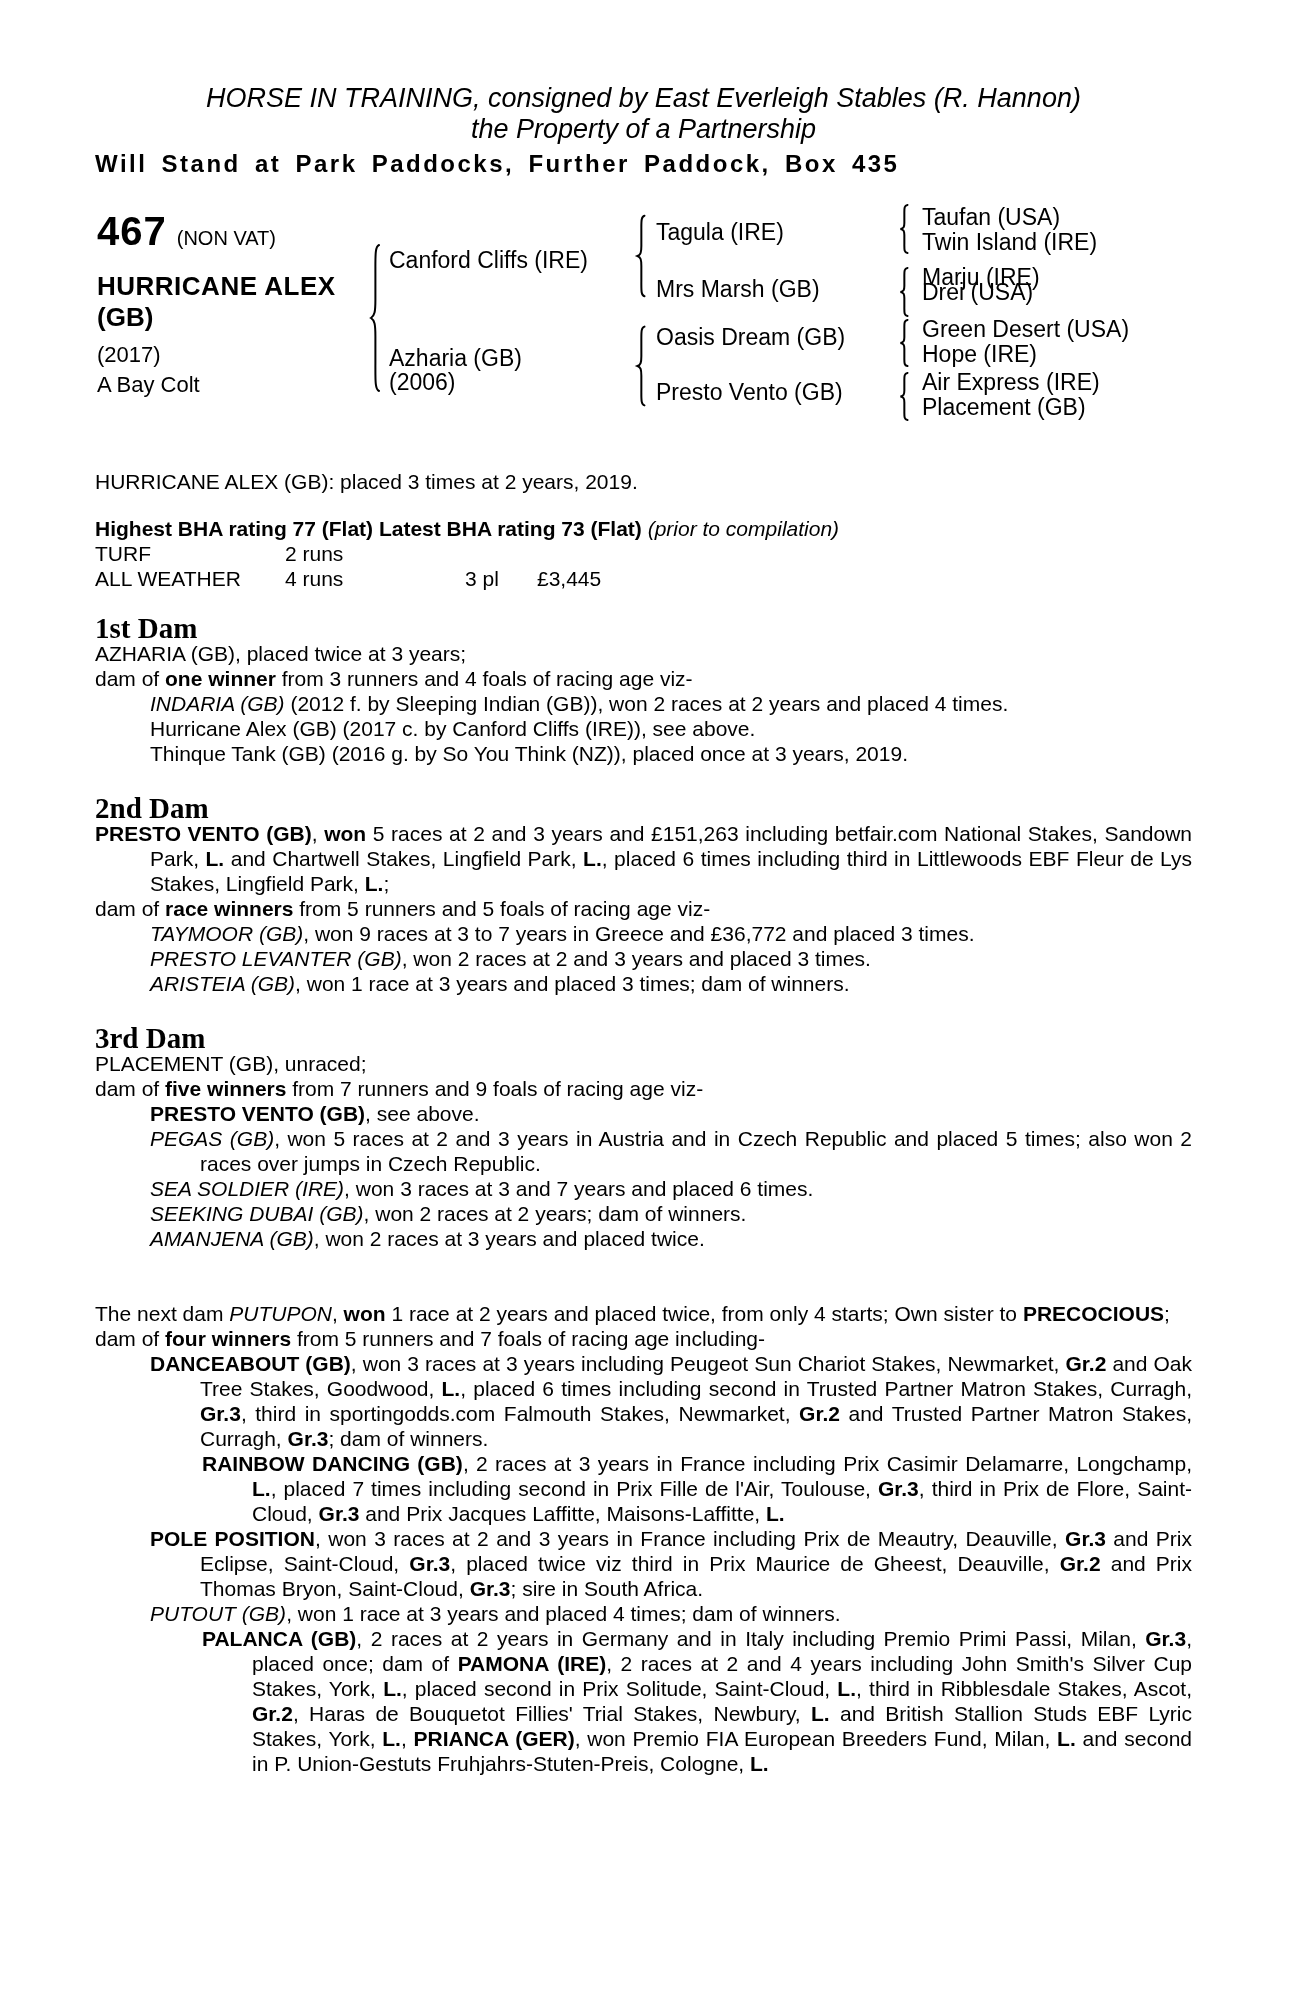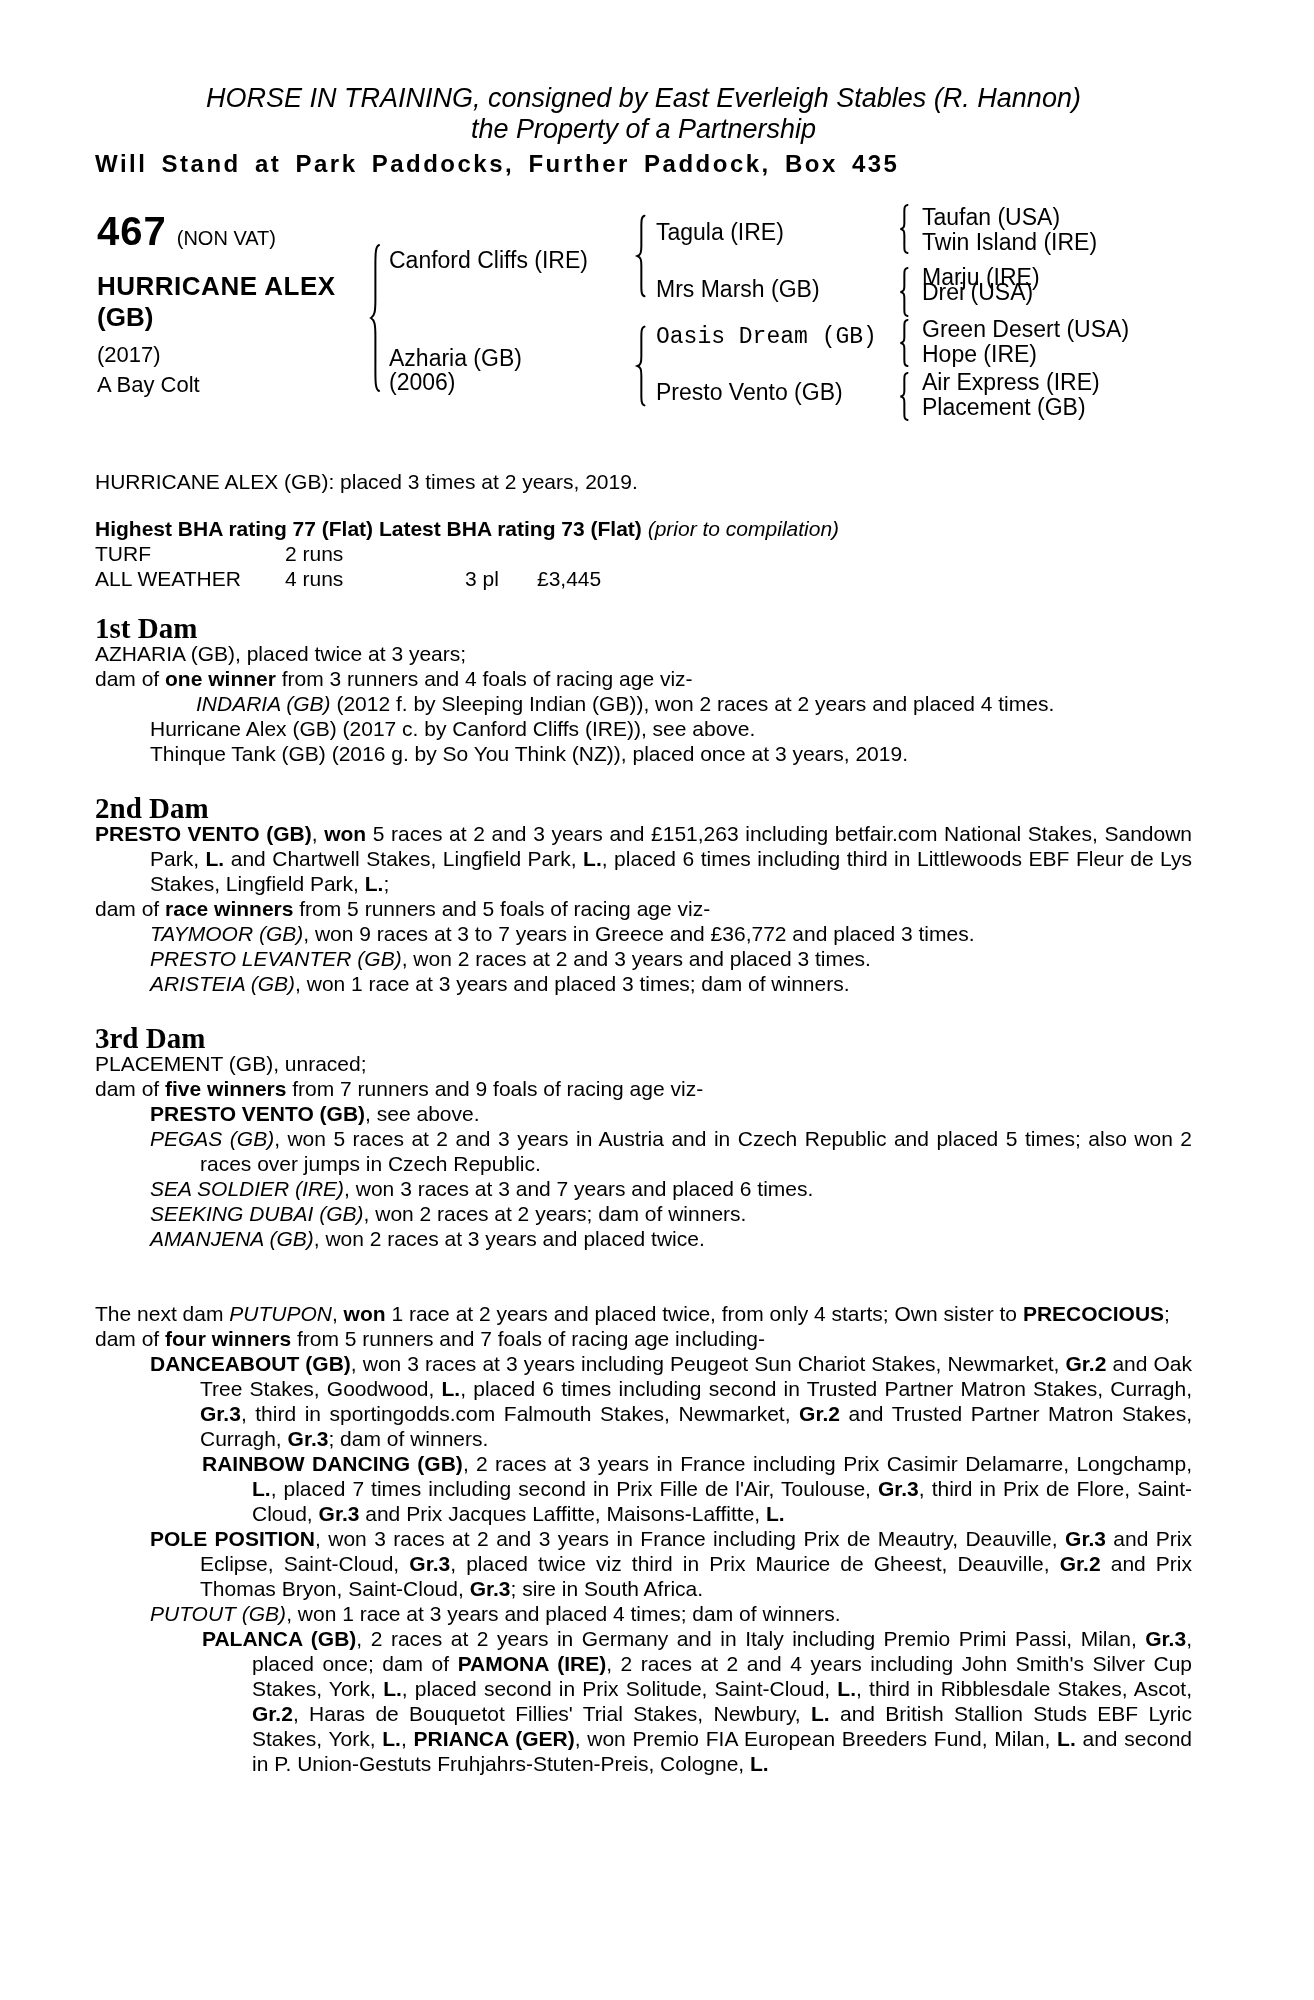--- a/index.html
+++ b/index.html
@@ -26,21 +26,21 @@
   .hyear{ left:2px; top:138px; font-size:22px; }
   .hdesc{ left:2px; top:168px; font-size:22px; }
   .gen{ font-size:23px; line-height:23px; }
   .g-sire{ left:294px; top:248px; }
   .g-sire, .g-dam, .g-damyr{ left:294px; }
   .g-sire{ top:45px; }
   .g-dam{ top:143px; }
   .g-damyr{ top:167px; }
   .g-ss{ left:561px; top:17px; }
   .g-sd{ left:561px; top:74px; }
-  .g-ds{ left:561px; top:122px;font-family:Liberation Mono, monospace; }
+  .g-ds{ left:561px; top:122px; }
   .g-dd{ left:561px; top:177px; }
   .g3n{ left:827px; }
   .brace{ position:absolute; }
 
   
   .bodytxt{ font-size:21px; line-height:25px; }
   .record{ margin-top:40px; }
   .ratings-head{ margin-top:22px; }
   .rrow{ display:flex; }
   .rc1{ width:190px; flex:none; }
@@ -133,21 +133,21 @@
       <span class="rc2">4 runs</span>
       <span class="rc3">3 pl</span>
       <span class="rc4">£3,445</span>
     </div>
   </div>
 
   <section>
     <div class="sec-h mt25">1st Dam</div>
     <div class="para"><span>AZHARIA (GB), placed twice at 3 years;</span></div>
     <div class="para hang55"><span>dam of </span><span style="font-weight: bold;">one winner</span><span> from 3 runners and 4 foals of racing age viz-</span></div>
-    <div class="para lv1"><span style="font-style: italic; margin-left: 46px;">INDARIA (GB)</span><span> (2012 f. by Sleeping Indian (GB)), won 2 races at 2 years and placed 4 times.</span></div>
+    <div class="para lv1"><span style="font-style: italic;">INDARIA (GB)</span><span> (2012 f. by Sleeping Indian (GB)), won 2 races at 2 years and placed 4 times.</span></div>
     <div class="para lv1"><span>Hurricane Alex (GB) (2017 c. by Canford Cliffs (IRE)), see above.</span></div>
     <div class="para lv1"><span>Thinque Tank (GB) (2016 g. by So You Think (NZ)), placed once at 3 years, 2019.</span></div>
   </section>
 
   <section>
     <div class="sec-h mt30">2nd Dam</div>
     <div class="para hang55"><span style="font-weight: bold;">PRESTO VENTO (GB)</span><span>, </span><span style="font-weight: bold;">won</span><span> 5 races at 2 and 3 years and £151,263 including betfair.com National Stakes, Sandown Park, </span><span style="font-weight: bold;">L.</span><span> and Chartwell Stakes, Lingfield Park, </span><span style="font-weight: bold;">L.</span><span>, placed 6 times including third in Littlewoods EBF Fleur de Lys Stakes, Lingfield Park, </span><span style="font-weight: bold;">L.</span><span>;</span></div>
     <div class="para hang55"><span>dam of </span><span style="font-weight: bold;">race winners</span><span> from 5 runners and 5 foals of racing age viz-</span></div>
     <div class="para lv1"><span style="font-style: italic;">TAYMOOR (GB)</span><span>, won 9 races at 3 to 7 years in Greece and £36,772 and placed 3 times.</span></div>
     <div class="para lv1"><span style="font-style: italic;">PRESTO LEVANTER (GB)</span><span>, won 2 races at 2 and 3 years and placed 3 times.</span></div>

